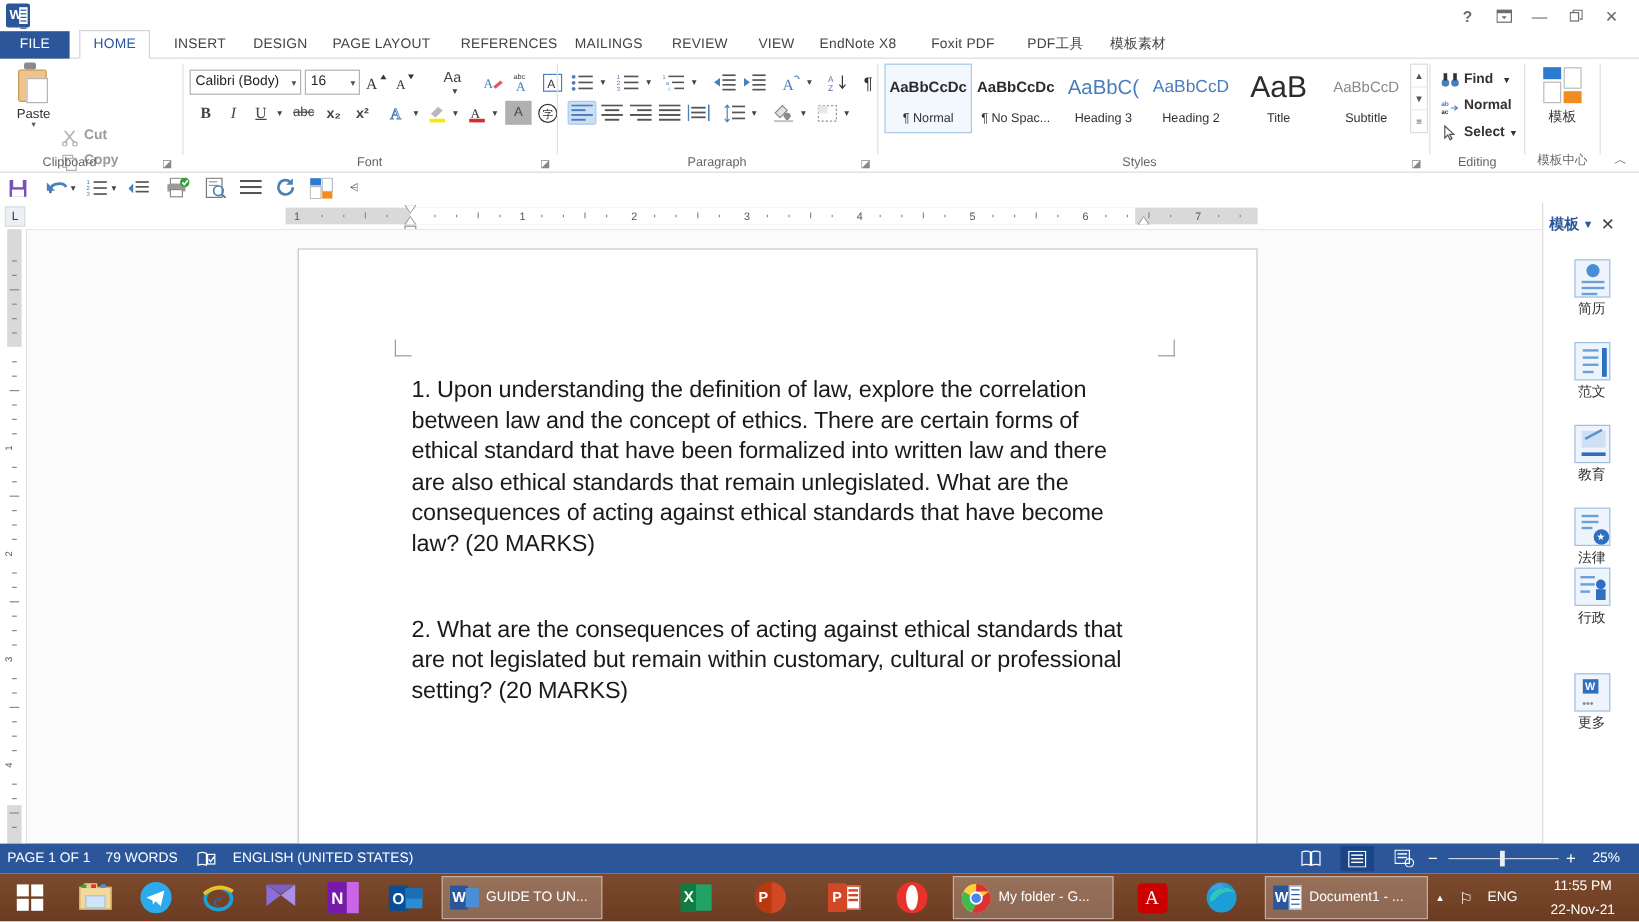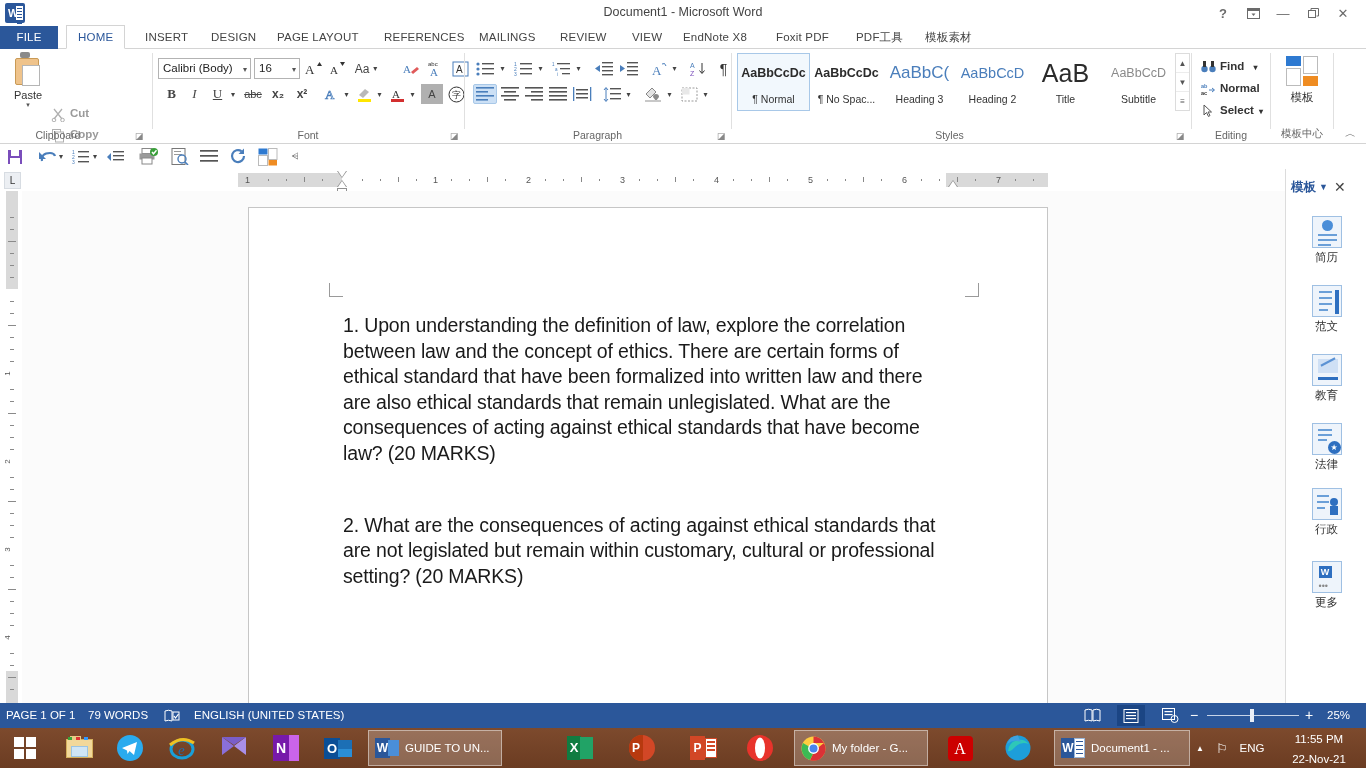--- a/index.html
+++ b/index.html
@@ -327,21 +327,20 @@
     <span class="wch">W</span>
     <span class="pg">
         <i></i>
         <i></i>
         <i></i>
         <i></i>
         <i></i>
         <i></i>
       </span>
   </div>
-  <div class="title-text">Document1 - Microsoft Word</div>
   <div class="win-btns">
     <div class="win-btn" style="font-weight:bold;">?</div>
     <div class="win-btn">
       <svg width="13" height="13" viewBox="0 0 13 13">
           <rect x="0.5" y="1.5" width="12" height="10" fill="none" stroke="#6b6b6b"></rect>
           <rect x="0.5" y="1.5" width="12" height="2.5" fill="#6b6b6b"></rect>
           <path d="M6.5 9 L4.5 6.5 L8.5 6.5 Z" fill="#6b6b6b"></path>
         </svg>
     </div>
     <div class="win-btn">—</div>
@@ -431,21 +430,21 @@
           <text x="0" y="13" font-size="13" font-family="Liberation Serif, serif" fill="#333">A</text>
           <path d="M12 5 l2.5-4 l2.5 4 z" fill="#333"></path>
         </svg>
     </div>
     <div class="ic" style="left:174px; top:9px; width:22px; height:21px;">
       <svg width="18" height="16" viewBox="0 0 18 16">
           <text x="1" y="13" font-size="11" font-family="Liberation Serif, serif" fill="#333">A</text>
           <path d="M11 1 l2.5 4 l2.5-4 z" fill="#333"></path>
         </svg>
     </div>
-    <div class="ic" style="left:195px; top:9px; width:36px; height:21px; font-size:12px;">
+    <div class="ic" style="left:206px; top:9px; width:36px; height:21px; font-size:12px;flex-direction:column;">
       <span>Aa</span>
       <span style="font-size:8px; margin-left:4px;">▾</span>
     </div>
     <div class="ic" style="left:248px; top:9px; width:22px; height:21px;">
       <svg width="18" height="16" viewBox="0 0 18 16">
           <text x="0" y="12" font-size="11" font-family="Liberation Serif, serif" fill="#4a7ebb">A</text>
           <path d="M8 11 l6-5 l2 2 l-6 5 z" fill="#e05a5a"></path>
         </svg>
     </div>
     <div class="ic" style="left:272px; top:9px; width:22px; height:21px;">
@@ -979,21 +978,21 @@
     <div class="tp-ic">
       <div class="sq" style="left:5px; top:5px; width:14px; height:2px; background:#6a9fd8;"></div>
       <div class="sq" style="left:5px; top:10px; width:14px; height:2px; background:#6a9fd8;"></div>
       <div class="sq" style="left:5px; top:15px; width:9px; height:2px; background:#6a9fd8;"></div>
       <div class="sq" style="left:15px; top:17px; width:13px; height:13px; border-radius:50%; background:#2e6fc0;"></div>
       <div class="sq" style="left:18px; top:20px; color:#fff; font-size:8px; line-height:8px;">★</div>
     </div>
     <div class="tp-lbl">法律</div>
   </div>
 
-  <div class="tp-item" style="top:319px;">
+  <div class="tp-item" style="top:304px;">
     <div class="tp-ic">
       <div class="sq" style="left:4px; top:6px; width:12px; height:2px; background:#6a9fd8;"></div>
       <div class="sq" style="left:4px; top:12px; width:12px; height:2px; background:#6a9fd8;"></div>
       <div class="sq" style="left:4px; top:18px; width:8px; height:2px; background:#6a9fd8;"></div>
       <div class="sq" style="left:17px; top:9px; width:8px; height:8px; border-radius:50%; background:#2e6fc0;"></div>
       <div class="sq" style="left:17px; top:17px; width:8px; height:9px; background:#2e6fc0;"></div>
     </div>
     <div class="tp-lbl">行政</div>
   </div>
 

